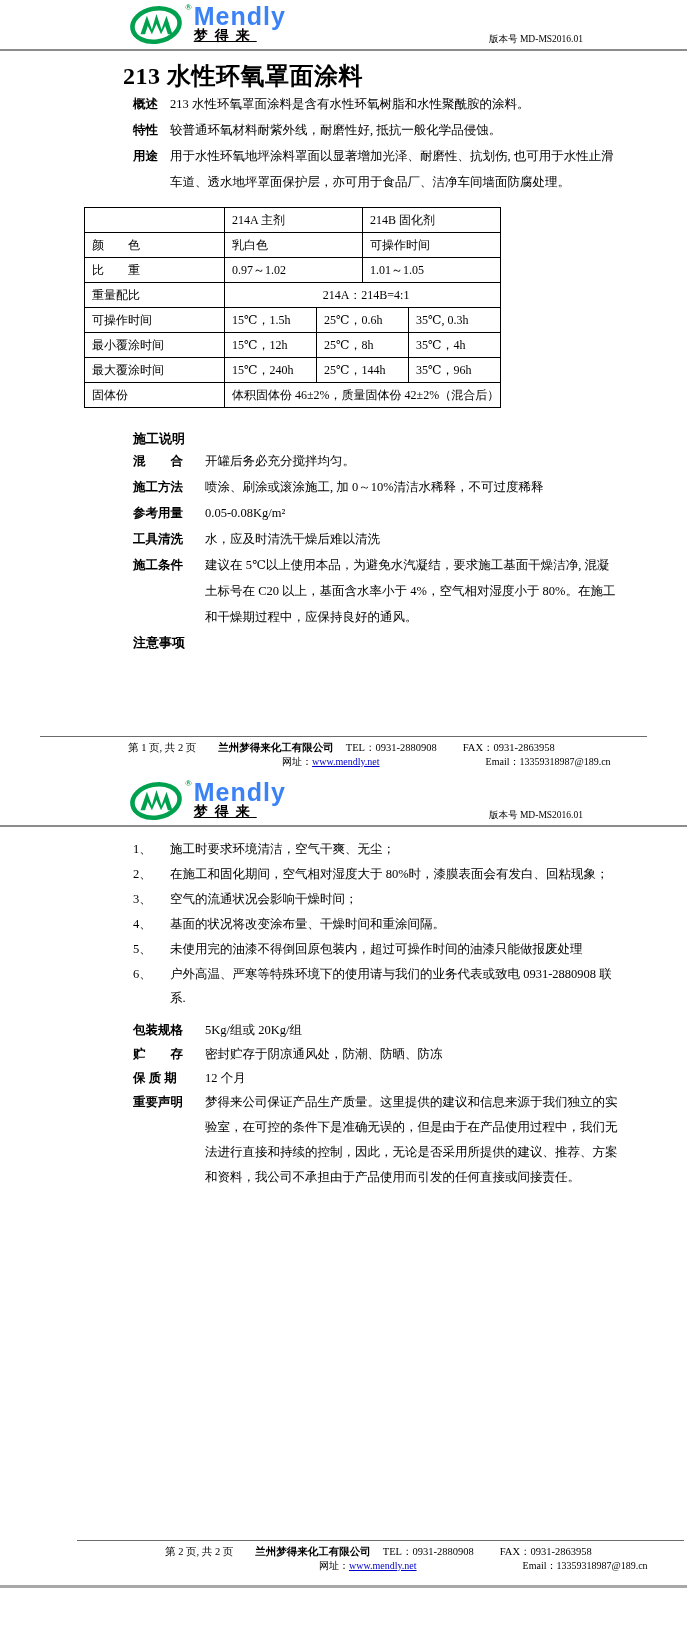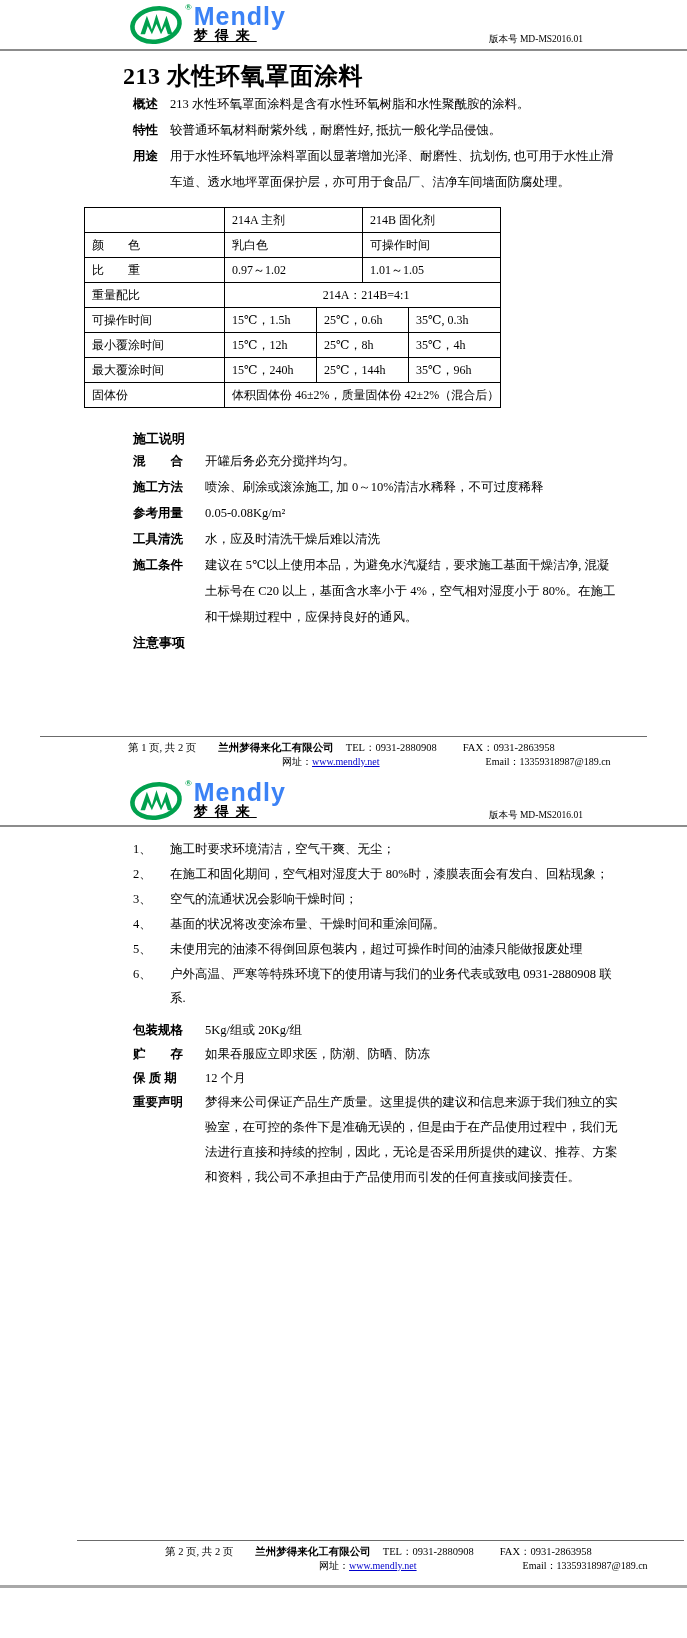--- a/index.html
+++ b/index.html
@@ -235,21 +235,21 @@
     </div>
   </div>
 
   <div class="props">
     <div class="prop">
       <span class="lbl2">包装规格</span>
       <span class="txt">5Kg/组或 20Kg/组</span>
     </div>
     <div class="prop">
       <span class="lbl2">贮　　存</span>
-      <span class="txt">如果吞服应立即求医，防潮、防晒、防冻</span>
+      <span class="txt">密封贮存于阴凉通风处，防潮、防晒、防冻</span>
     </div>
     <div class="prop">
       <span class="lbl2">保 质 期</span>
       <span class="txt">12 个月</span>
     </div>
     <div class="prop tall">
       <span class="lbl2">重要声明</span>
       <span class="txt">梦得来公司保证产品生产质量。这里提供的建议和信息来源于我们独立的实验室，在可控的条件下是准确无误的，但是由于在产品使用过程中，我们无法进行直接和持续的控制，因此，无论是否采用所提供的建议、推荐、方案和资料，我公司不承担由于产品使用而引发的任何直接或间接责任。</span>
     </div>
   </div>

